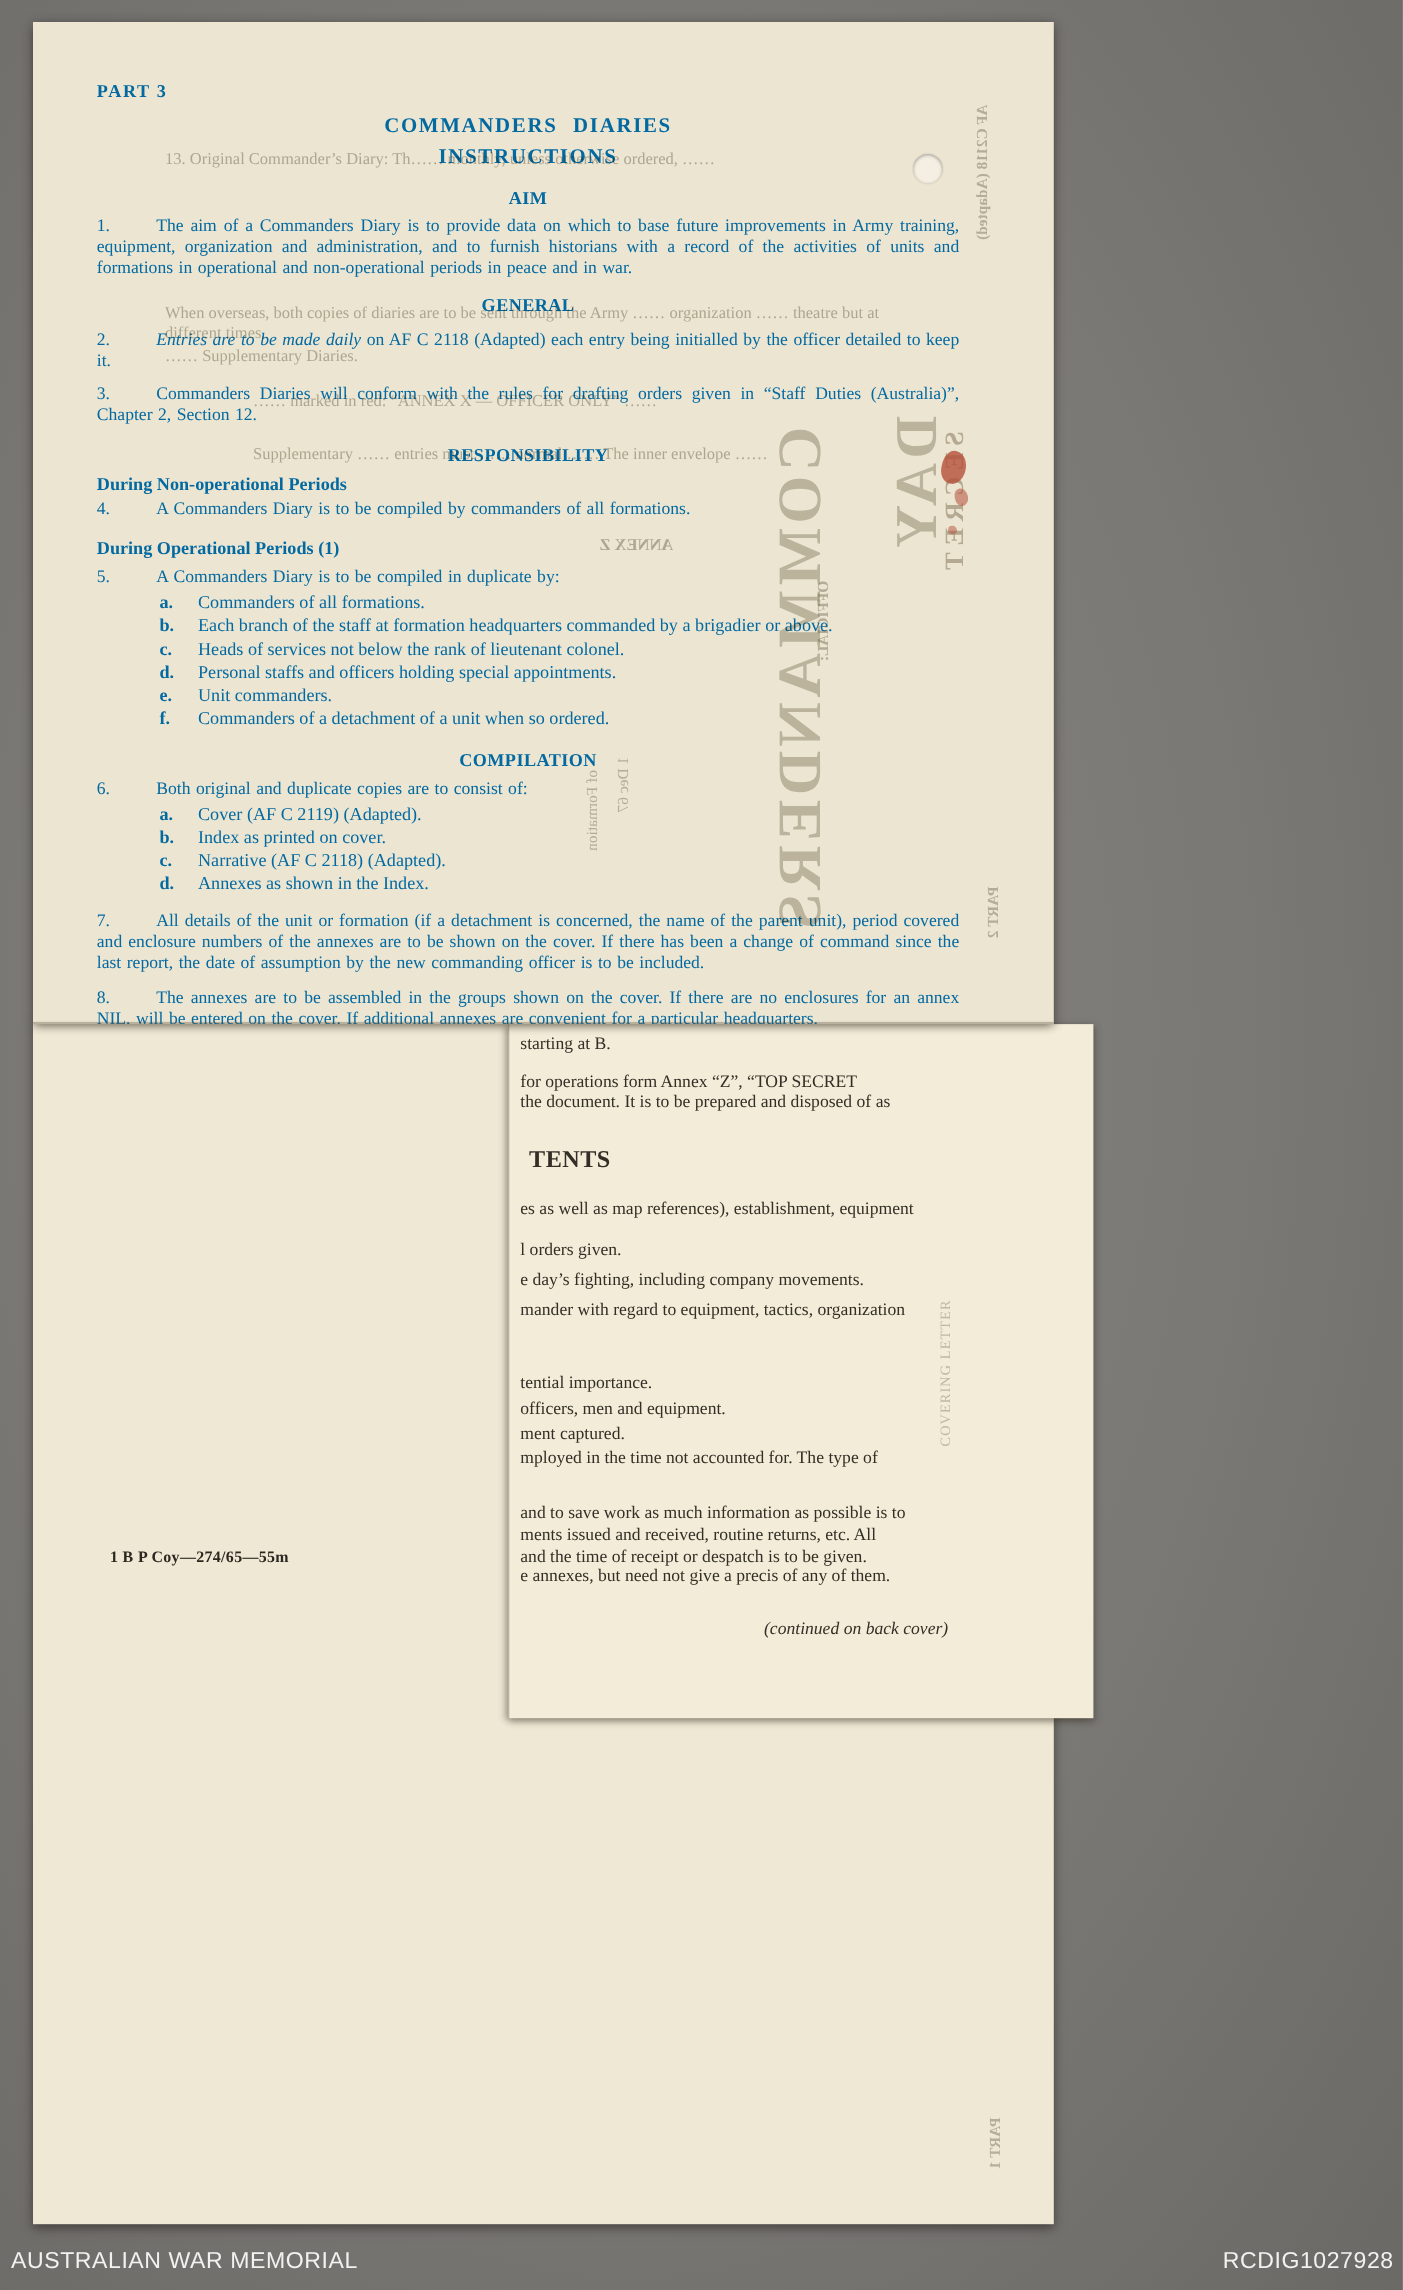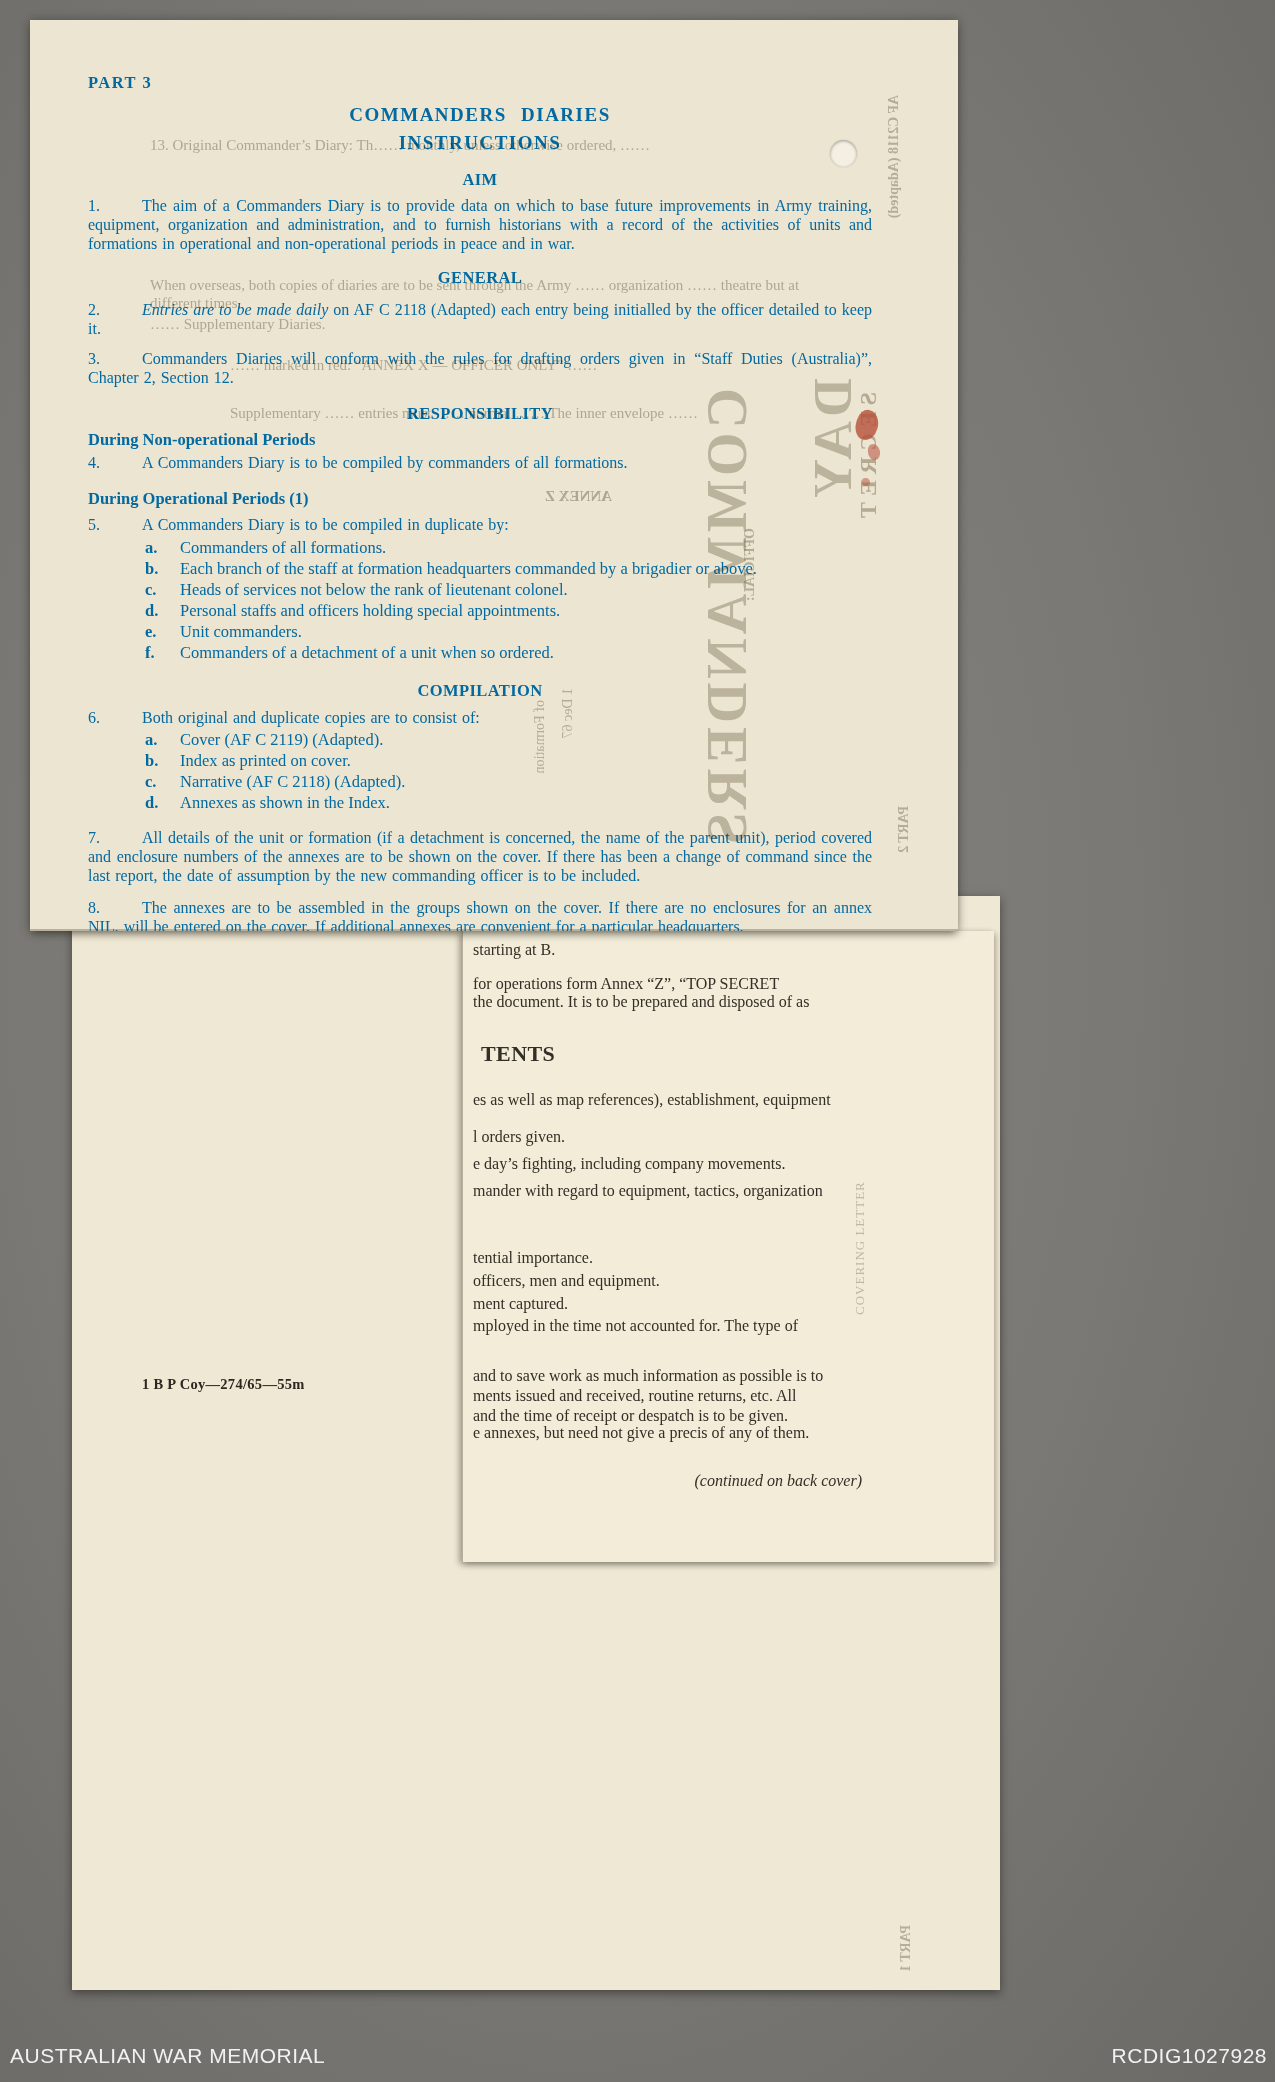--- a/index.html
+++ b/index.html
@@ -2,22 +2,22 @@
 <html><head>
 <meta charset="utf-8">
 <style>
   * { margin:0; padding:0; box-sizing:border-box; }
   html,body { background:#6f6d6a; }
   body { width:1275px; height:2082px; font-family:"Liberation Serif", serif; }
   .stage { position:relative; width:1275px; height:2082px; overflow:hidden;
            background: radial-gradient(ellipse at 45% 45%, #868480 0%, #7b7976 55%, #6b6966 100%); }
 
   
-  .paper-b { position:absolute; left:30px; top:896px; width:928px; height:1094px;
-             background:#efe8d5; box-shadow:0 3px 9px rgba(20,18,12,.5);margin-left:42px; }
+  .paper-b { position:absolute; left:30px; top:928px; width:928px; height:1094px;
+             background:#efe8d5; box-shadow:0 3px 9px rgba(20,18,12,.5); }
   .paper-c { position:absolute; left:462px; top:931px; width:532px; height:631px;
              background:#f2ecd9; border-left:1px solid rgba(110,100,80,.45);
              box-shadow:-3px 2px 6px rgba(50,44,30,.35), 2px 3px 6px rgba(50,44,30,.3); }
   .paper-a { position:absolute; left:30px; top:20px; width:928px; height:911px;
              background:#ece5d1; box-shadow:0 4px 8px -2px rgba(45,38,22,.6), 0 0 10px rgba(0,0,0,.25);
              padding:50px 86px 0 58px; overflow:hidden; color:#0369a1; }
 
   
   .part-label { font-weight:bold; font-size:16.5px; letter-spacing:1.5px; line-height:19px; margin-top:3px; }
   .doc-title  { text-align:center; font-weight:bold; font-size:19px; letter-spacing:1.5px; word-spacing:8px; line-height:23px; margin-top:11px; }

